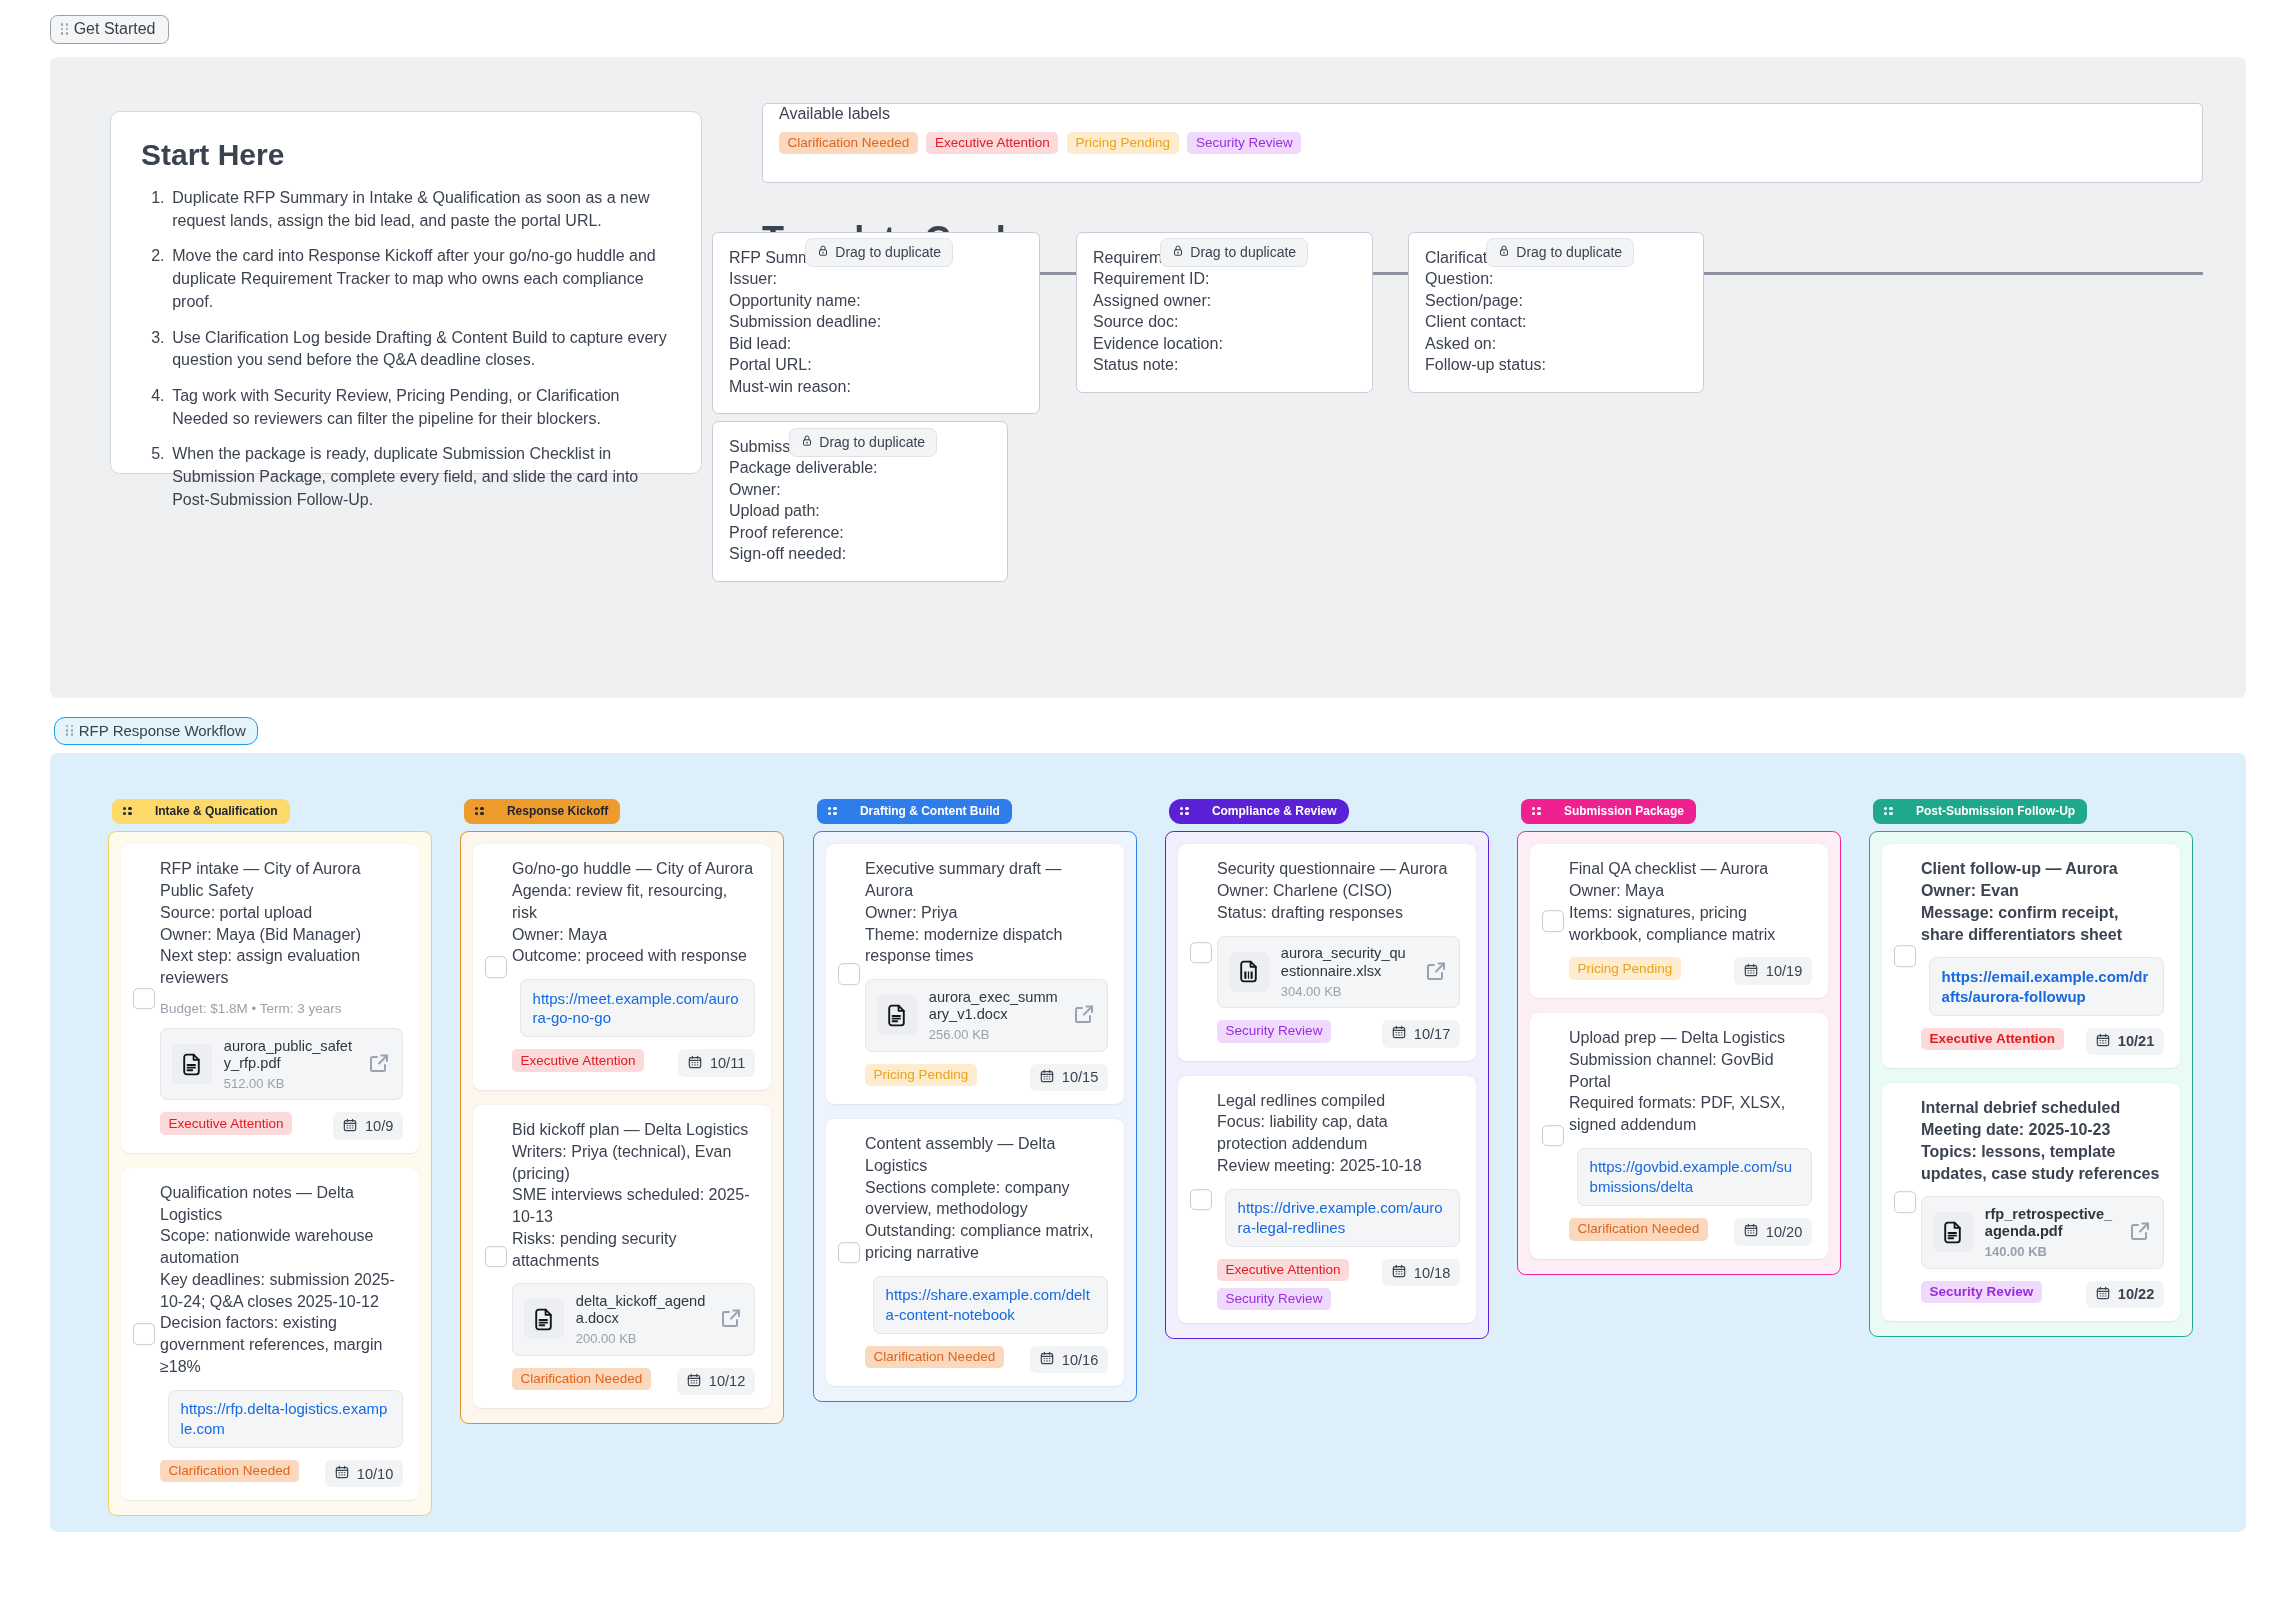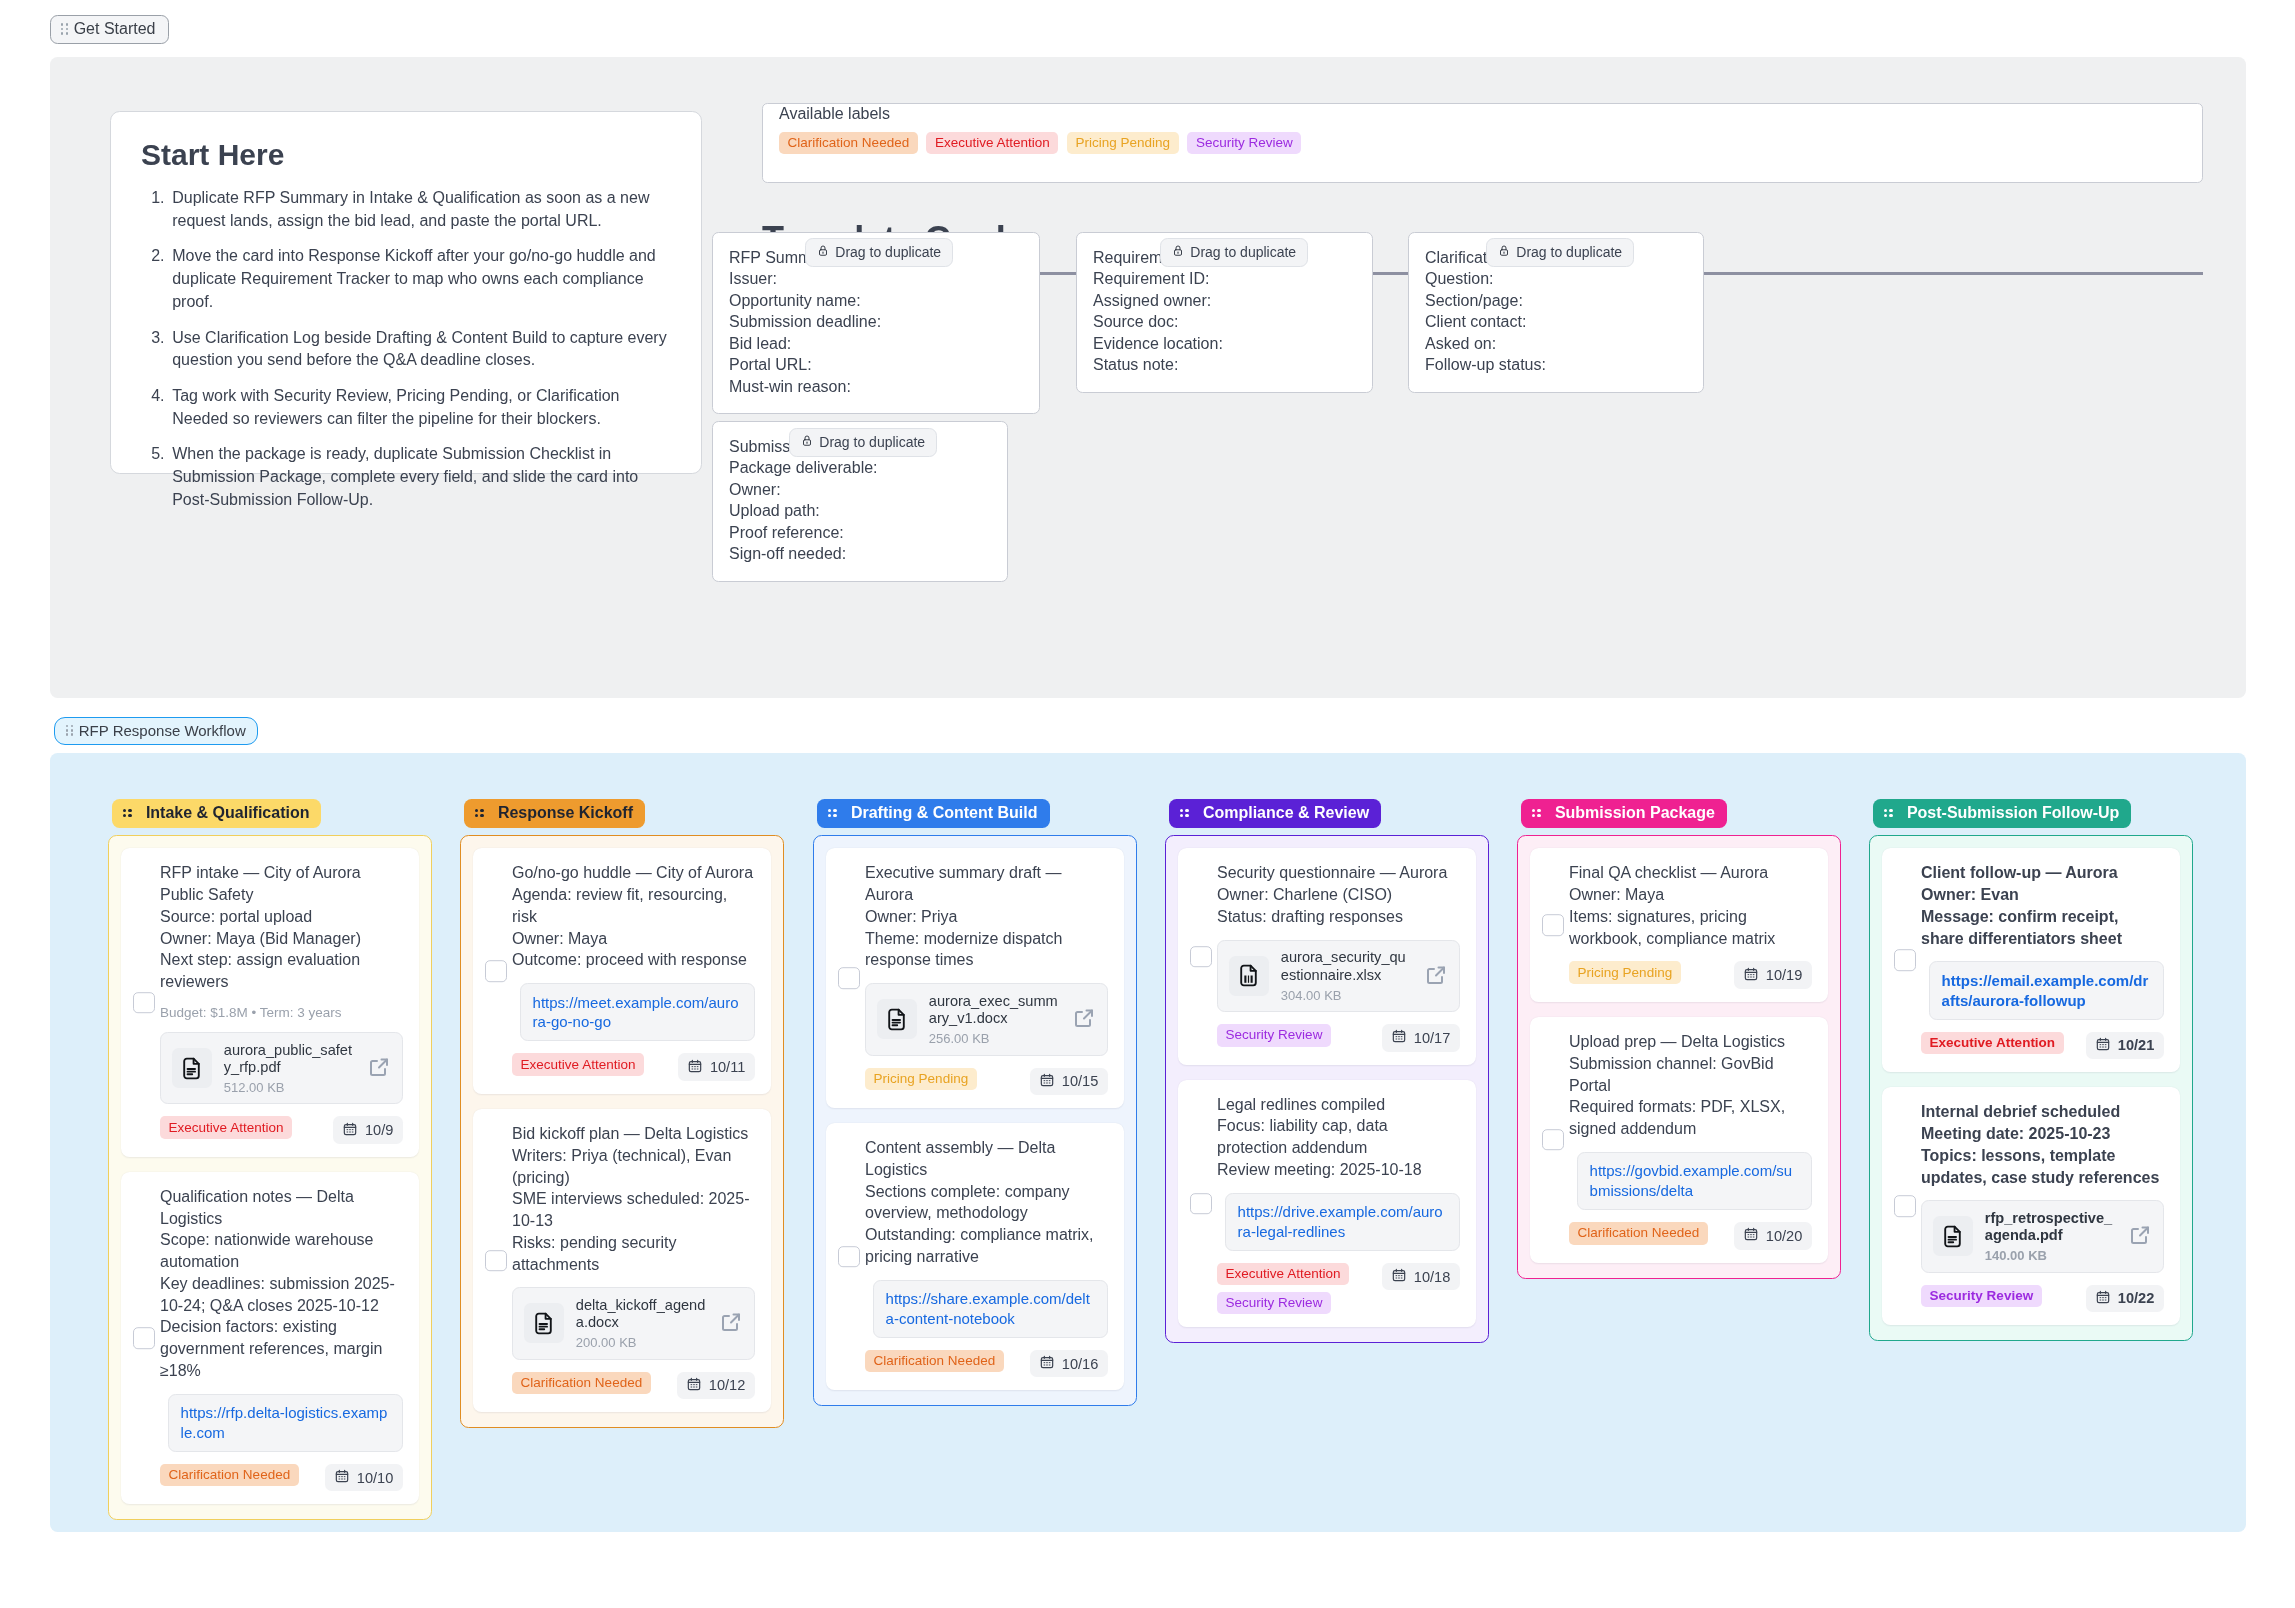--- a/index.html
+++ b/index.html
@@ -87,23 +87,23 @@
     border:1.1px solid #1d9bf0; background:#e3f4fd; border-radius:11px;
     padding:4.3px 10.8px; display:inline-flex; align-items:center; gap:5.4px;
     font-size:15px; color:#3b4049;text-align:right;}
   #board{
     position:absolute; left:50px; top:753px; width:2196px; height:779px;
     background:#ddeffa; border-radius:7.6px;
   }
 
   .column{ position:absolute; top:46px; width:324px; }
   .col-chip{
-    display:inline-flex; align-items:center; gap:12px;
+    display:inline-flex; align-items:center; gap:21px;
     border-radius:7.6px; padding:4.9px 12px 6px 10.8px;
-    font-size:16px; font-weight:bold; white-space:nowrap; margin-left:4.3px;
+    font-size:12px; font-weight:bold; white-space:nowrap; margin-left:4.3px;
   }
   .col-body{
     margin-top:7.6px; border-radius:8.6px; border:1.6px solid; padding:12px 12px 15px;
   }
 
   .task{
     background:#ffffff; border-radius:8.6px; padding:14px 16px 13px 16px;
     position:relative; margin-bottom:15px;
     box-shadow:0 0.5px 1.6px rgba(20,30,60,.08);
   }
@@ -478,21 +478,21 @@
                     <rect x="3.5" y="5.5" width="17" height="15" rx="2.5"></rect>
                     <path d="M3.5 9.5h17M8 3.5v3M16 3.5v3"></path>
                     <path d="M7.5 13h1.2M11.4 13h1.2M15.3 13h1.2M7.5 16.5h1.2M11.4 16.5h1.2M15.3 16.5h1.2" stroke-width="1.5"></path>
                   </svg></span>
                 <span>10/16</span>
               </span>
             </div>
           </div>
         </div>
       </div></div>
-    <div class="column" style="left: 1115px;"><div class="col-chip" style="background: rgb(91, 33, 214); color: rgb(255, 255, 255);">
+    <div class="column" style="left: 1115px;"><div class="col-chip" style="background: rgb(91, 33, 214); color: rgb(255, 255, 255); border-radius: 12px;">
         <span class="grip2">
           <i></i>
           <i></i>
           <i></i>
           <i></i>
         </span>
         <span>Compliance &amp; Review</span>
       </div><div class="col-body" style="background: rgb(243, 238, 253); border-color: rgb(91, 33, 214);">
         <div class="task">
           <div class="chk"></div>

